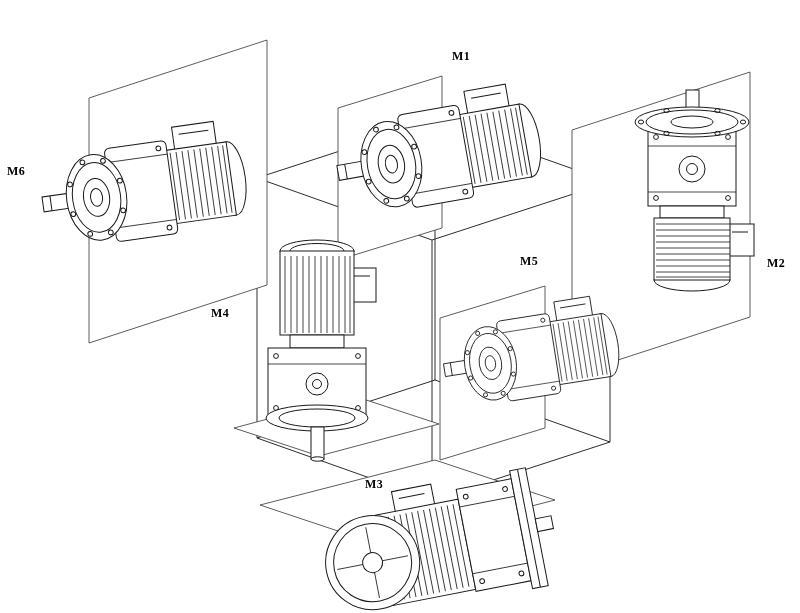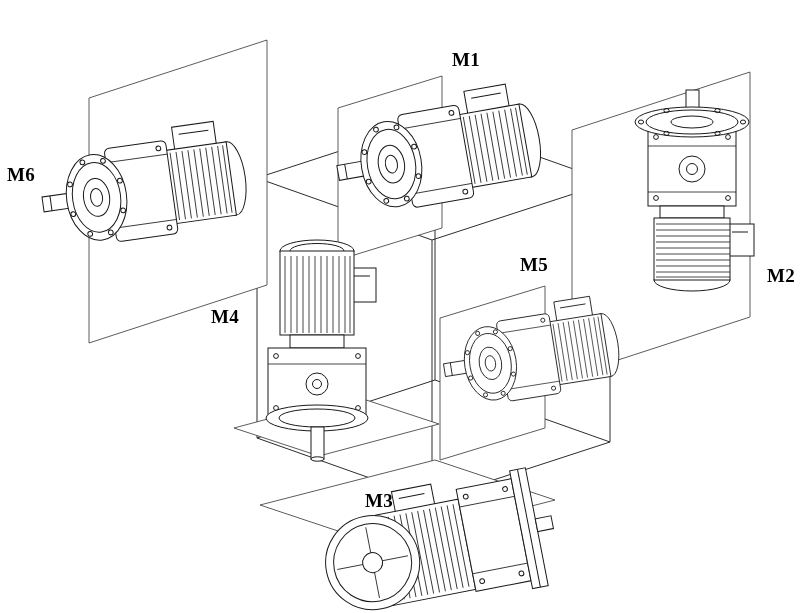--- a/index.html
+++ b/index.html
@@ -1,20 +1,20 @@
 <!DOCTYPE html>
 <html><head>
 <meta charset="utf-8">
 <style>
   *{margin:0;padding:0;box-sizing:border-box}
   html,body{background:#ffffff}
   body{font-family:"Liberation Serif", serif}
   .stage{position:relative;width:800px;height:613px;background:#ffffff;overflow:hidden}
   .stage svg{position:absolute;left:0;top:0}
-  .lbl{position:absolute;font-weight:700;font-size:19px;color:#000;letter-spacing:.3px;user-select:none}
+  .lbl{position:absolute;font-weight:700;font-size:12px;color:#000;letter-spacing:.3px;user-select:none}
   
   .w{fill:#ffffff;stroke:#1a1a1a;stroke-width:1}
   .n{fill:none;stroke:#1a1a1a;stroke-width:1}
   .thin{stroke-width:.8}
   .edge{fill:none;stroke:#2c2c2c;stroke-width:1}
   .plane{fill:#ffffff;stroke:#4a4a4a;stroke-width:.9}
 </style>
 </head>
 <body>
 
@@ -132,19 +132,19 @@
 
     <use href="#gm-h" transform="translate(42,120) rotate(-8,100,70)"></use>
     <use href="#gm-h" transform="translate(338,92) rotate(-10,60,75)"></use>
     <use href="#gm-h" transform="translate(446,300) rotate(-9,60,75) scale(0.86)"></use>
     <use href="#gm-v-up" transform="translate(622,88)"></use>
     <use href="#gm-v-down" transform="translate(242,234)"></use>
     <use href="#gm-m3" transform="translate(326,468) rotate(-11,60,90)"></use>
   </svg>
 
   <div class="lbl" style="left:452px;top:49px">M1</div>
-  <div class="lbl" style="left:767px;top:265px">M2</div>
-  <div class="lbl" style="left:365px;top:490px">M3</div>
+  <div class="lbl" style="left:767px;top:256px">M2</div>
+  <div class="lbl" style="left:365px;top:477px">M3</div>
   <div class="lbl" style="left:211px;top:306px">M4</div>
   <div class="lbl" style="left:520px;top:254px">M5</div>
   <div class="lbl" style="left:7px;top:164px">M6</div>
 
 </div>
 
 </body></html>

